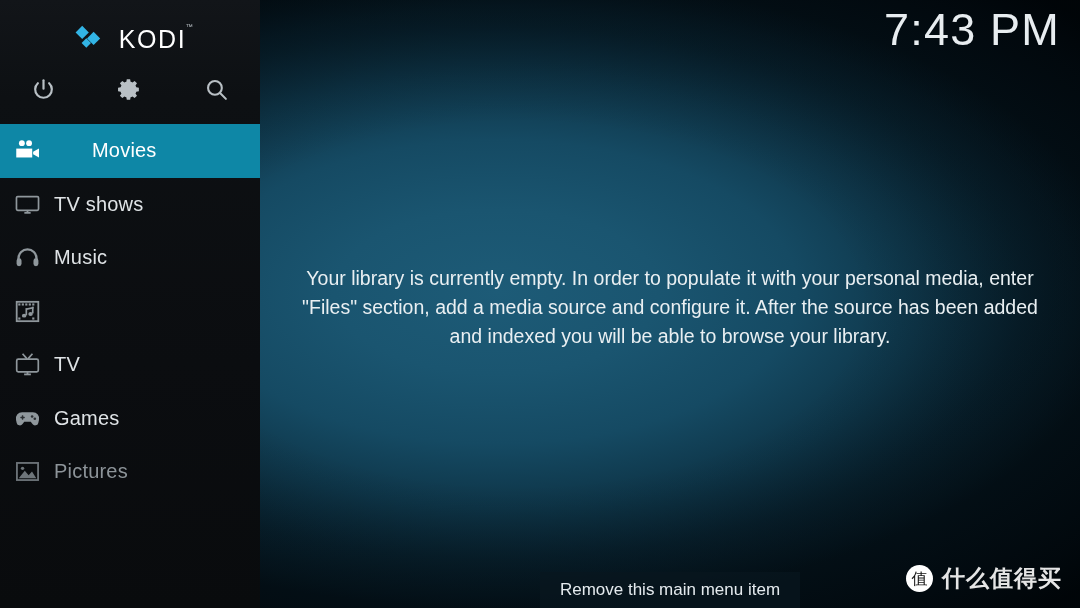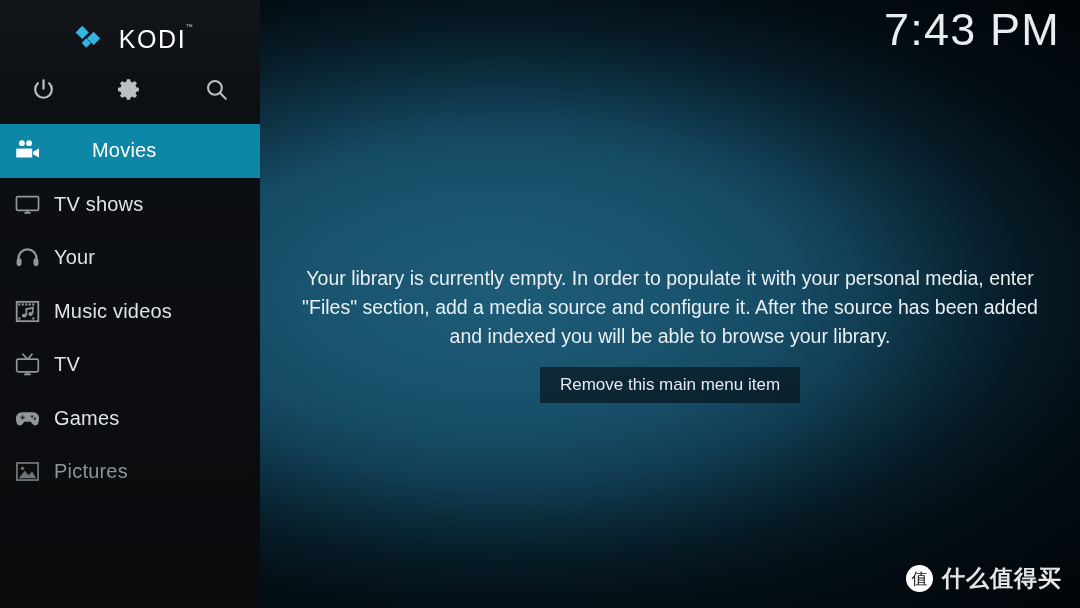--- a/index.html
+++ b/index.html
@@ -160,21 +160,21 @@
   
   .content {
     position: absolute;
     left: 260px;
     top: 0;
     width: 820px;
     height: 608px;
     display: flex;
     flex-direction: column;
     align-items: center;
-    justify-content: flex-start;
+    justify-content: space-between;
     z-index: 4;
   }
   .empty-msg {
     width: 760px;
     margin-top: 264px;
     color: #e9eff2;
     font-size: 19.5px;
     line-height: 29px;
     text-align: center;
     font-weight: 400;
@@ -321,21 +321,21 @@
       </div>
 
       <div class="menu-item">
         <span class="mi-icon">
           <svg width="27" height="27" viewBox="0 0 24 24" xmlns="http://www.w3.org/2000/svg">
             <path d="M4 16.2v-3.4a8 8 0 0 1 16 0v3.4" fill="none" stroke="#8f979c" stroke-width="2.1"></path>
             <rect x="2.3" y="12.6" width="4.4" height="7.2" rx="2.2" fill="#8f979c"></rect>
             <rect x="17.3" y="12.6" width="4.4" height="7.2" rx="2.2" fill="#8f979c"></rect>
           </svg>
         </span>
-        <span class="mi-label">Your</span>
+        <span class="mi-label">Music</span>
       </div>
 
       <div class="menu-item">
         <span class="mi-icon">
           <svg width="27" height="27" viewBox="0 0 24 24" xmlns="http://www.w3.org/2000/svg">
             <rect x="2.4" y="3.4" width="19.2" height="17.2" fill="none" stroke="#8f979c" stroke-width="1.6"></rect>
             <g fill="#8f979c">
               <rect x="3.8" y="4.8" width="1.9" height="1.9"></rect>
               <rect x="6.9" y="4.8" width="1.9" height="1.9"></rect>
               <rect x="10.0" y="4.8" width="1.9" height="1.9"></rect>
@@ -346,21 +346,20 @@
             </g>
             <g fill="#8f979c">
               <path d="M11.2 9.0 L17.4 7.7 L17.4 9.4 L11.2 10.7 Z"></path>
               <rect x="10.2" y="9.0" width="1.5" height="6.4"></rect>
               <rect x="15.9" y="7.7" width="1.5" height="6.0"></rect>
               <ellipse cx="9.0" cy="15.7" rx="2.0" ry="1.7"></ellipse>
               <ellipse cx="14.7" cy="14.2" rx="2.0" ry="1.7"></ellipse>
             </g>
           </svg>
         </span>
-        <span class="mi-label">Music videos</span>
       </div>
 
       <div class="menu-item">
         <span class="mi-icon">
           <svg width="27" height="27" viewBox="0 0 24 24" fill="none" stroke="#8f979c" stroke-width="1.5">
             <path d="M7.6 2.4 L11.6 7.0"></path>
             <path d="M16.4 2.4 L12.4 7.0"></path>
             <rect x="2.4" y="7.2" width="19.2" height="11.4" rx="1.4"></rect>
             <path d="M12 18.6v2.0" stroke-width="1.6"></path>
             <path d="M9.0 20.8h6.0" stroke-width="1.6"></path>

